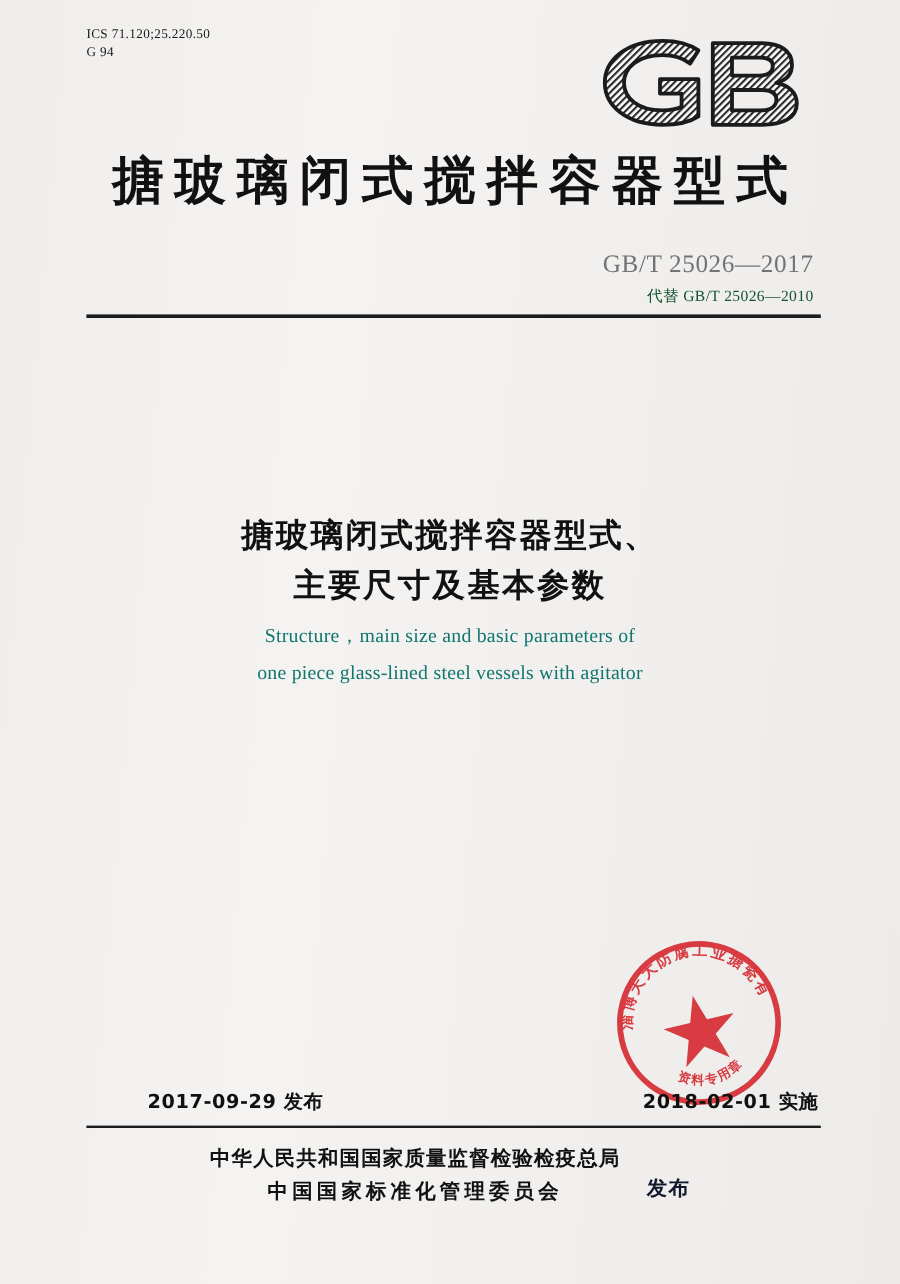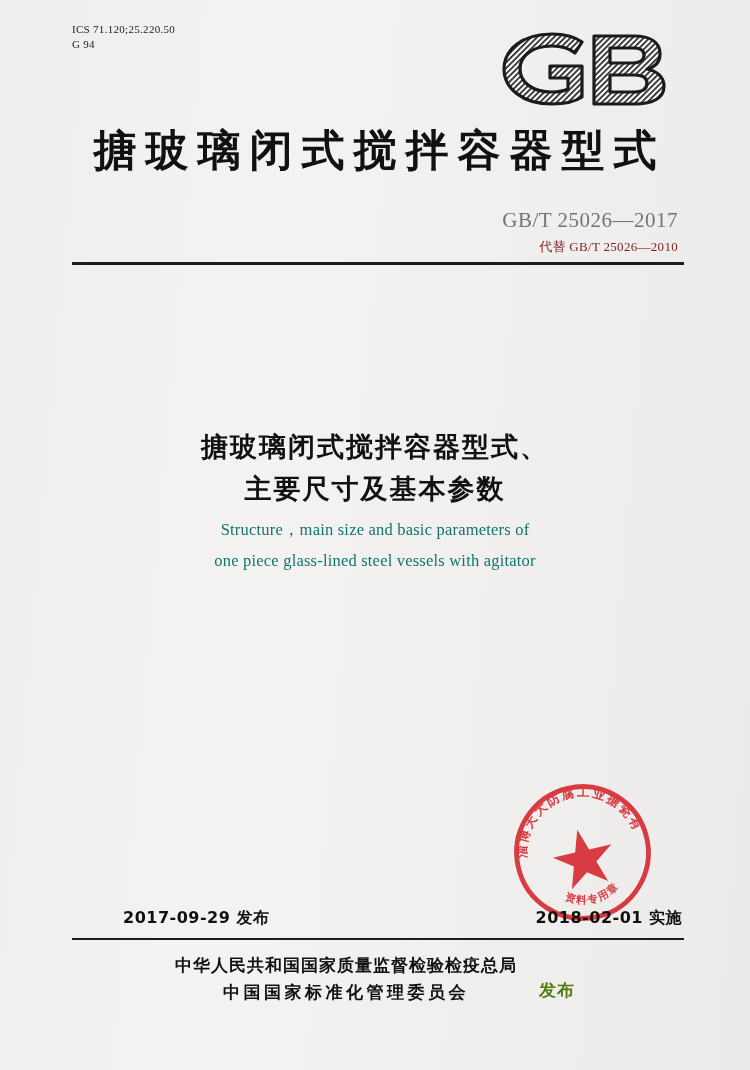--- a/index.html
+++ b/index.html
@@ -73,21 +73,21 @@
     font-family: "Liberation Serif", serif;
   }
   .std-no .main {
     font-size: 21px;
     color: #737373;
     letter-spacing: 0.5px;
   }
   .std-no .replace {
     margin-top: 5px;
     font-size: 13px;
-    color: #7f1d1d;
+    color: #14532d;
     letter-spacing: 0.3px;
   }
 
   
   .rule-top {
     position: absolute;
     left: 72px;
     right: 66px;
     top: 262px;
     height: 3px;
@@ -193,21 +193,21 @@
     text-align: center;
   }
   .pub-lines .l2 { letter-spacing: 3.5px; }
   .pub-verb {
     margin-left: 22px;
     align-self: flex-end;
     padding-bottom: 4px;
     font-family: "DejaVu Sans", sans-serif;
     font-size: 17px;
     font-weight: bold;
-    color: #4d7c0f;
+    color: #0f172a;
     letter-spacing: 1px;
   }
 </style>
 </head>
 <body>
 
 <div class="page">
   <div class="paper-tint"></div>
 
   <div class="ics-block">

